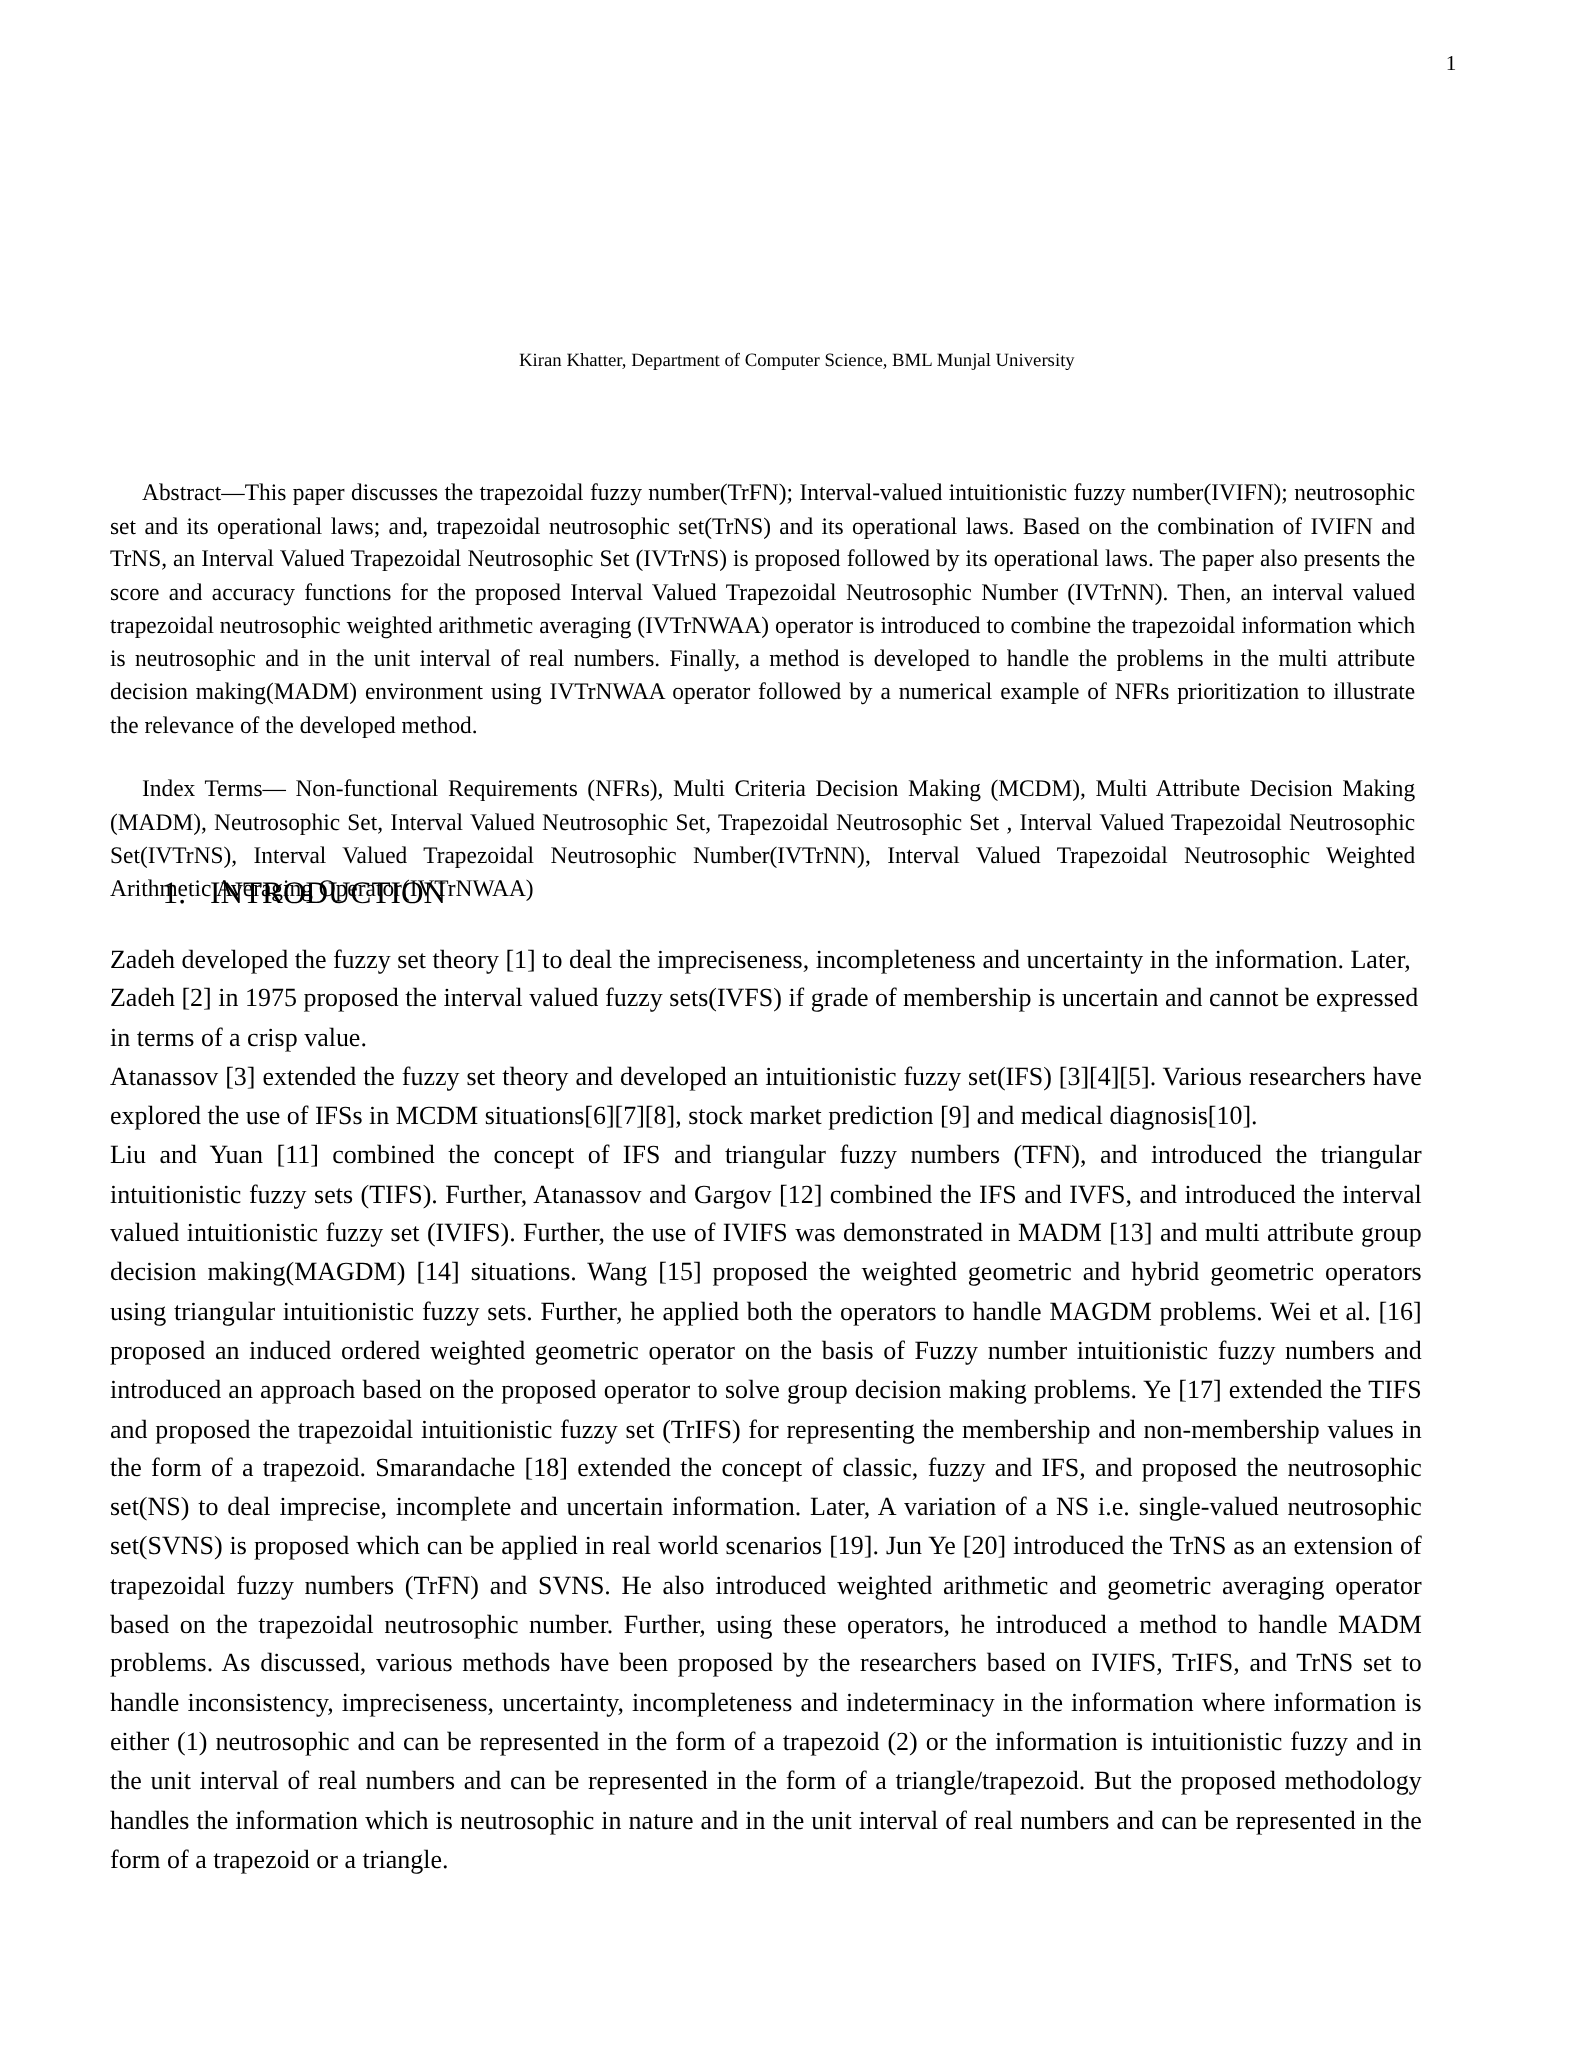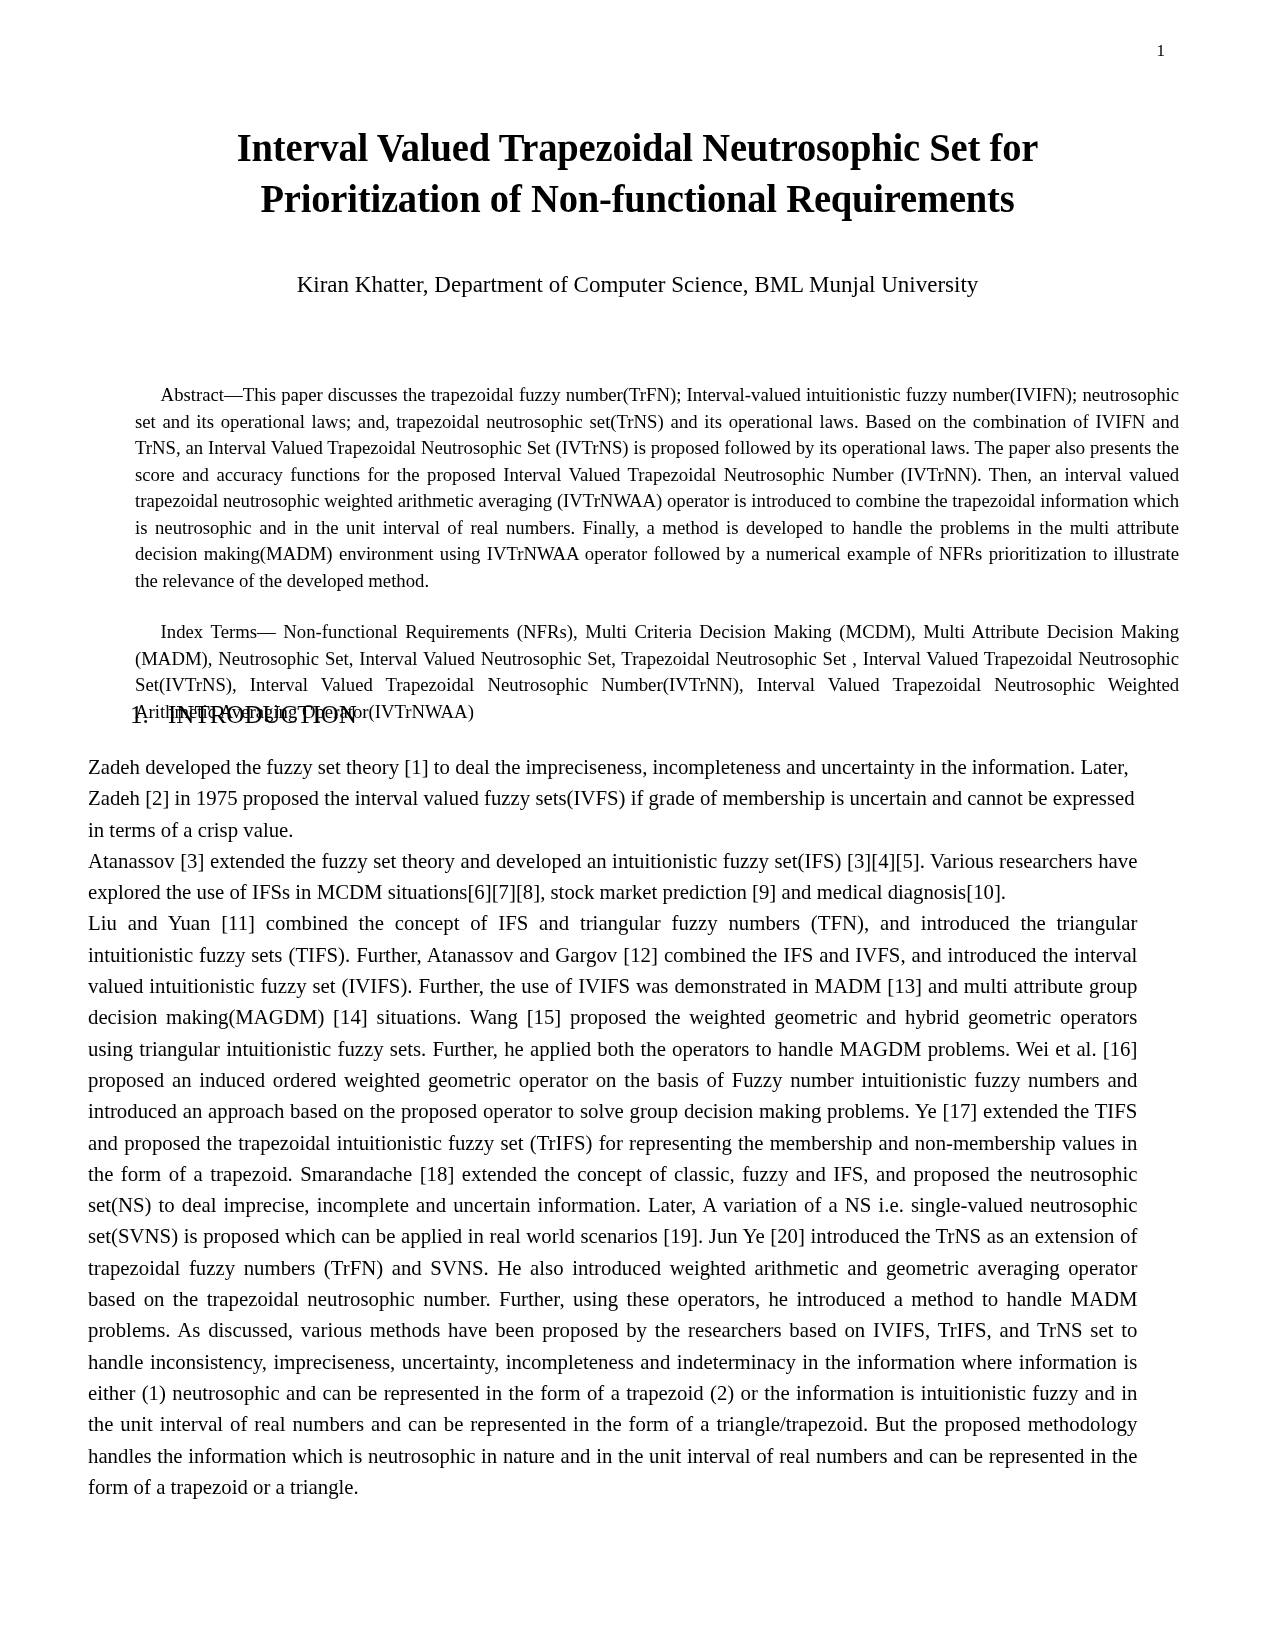--- a/index.html
+++ b/index.html
@@ -48,35 +48,34 @@
     line-height: 1.24;
     letter-spacing: -0.2px;
     transform: scaleX(0.94);
     transform-origin: center top;
     margin: 0;
   }
 
   
   .author {
     position: absolute;
-    top: 270px;
+    top: 280px;
     left: 120px;
     width: 1035px;
     text-align: center;
-    font-size: 23px;
+    font-size: 15px;
     line-height: 1.3;
   }
 
   
   .abstract-wrap {
     position: absolute;
     top: 382px;
     left: 88px;
     width: 1060px;
-    margin-left: 47px;
   }
   .abstract {
     font-size: 19px;
     line-height: 26.5px;
     text-align: justify;
     text-justify: inter-word;
     text-indent: 26px;
     margin: 0;
     transform: scaleX(0.985);
     transform-origin: left top;
@@ -131,23 +130,20 @@
     text-align: left;
   }
 </style>
 </head>
 <body>
 
 <div class="page">
 
   <div class="page-number">1</div>
 
-  <div class="title-block">
-    <h1 class="title">Interval Valued Trapezoidal Neutrosophic Set for Prioritization of Non-functional Requirements</h1>
-  </div>
 
   <div class="author">Kiran Khatter, Department of Computer Science, BML Munjal University</div>
 
   <div class="abstract-wrap">
     <p class="abstract"><span class="lead">Abstract—</span><span>This paper discusses the trapezoidal fuzzy number(TrFN); Interval-valued intuitionistic fuzzy number(IVIFN); neutrosophic set and its operational laws; and, trapezoidal neutrosophic set(TrNS) and its operational laws. Based on the combination of IVIFN and TrNS, an Interval Valued Trapezoidal Neutrosophic Set (IVTrNS) is proposed followed by its operational laws. The paper also presents the score and accuracy functions for the proposed Interval Valued Trapezoidal Neutrosophic Number (IVTrNN). Then, an interval valued trapezoidal neutrosophic weighted arithmetic averaging (IVTrNWAA) operator is introduced to combine the trapezoidal information which is neutrosophic and in the unit interval of real numbers. Finally, a method is developed to handle the problems in the multi attribute decision making(MADM) environment using IVTrNWAA operator followed by a numerical example of NFRs prioritization to illustrate the relevance of the developed method.</span></p>
     <p class="index-terms"><span>Index Terms— </span><span>Non-functional Requirements (NFRs), Multi Criteria Decision Making (MCDM), Multi Attribute Decision Making (MADM), Neutrosophic Set, Interval Valued Neutrosophic Set, Trapezoidal Neutrosophic Set , Interval Valued Trapezoidal Neutrosophic Set(IVTrNS), Interval Valued Trapezoidal Neutrosophic Number(IVTrNN), Interval Valued Trapezoidal Neutrosophic  Weighted Arithmetic Averaging Operator(IVTrNWAA)</span></p>
   </div>
 
   <div class="section-heading">
     <span class="num">1.</span><span>INTRODUCTION</span>

